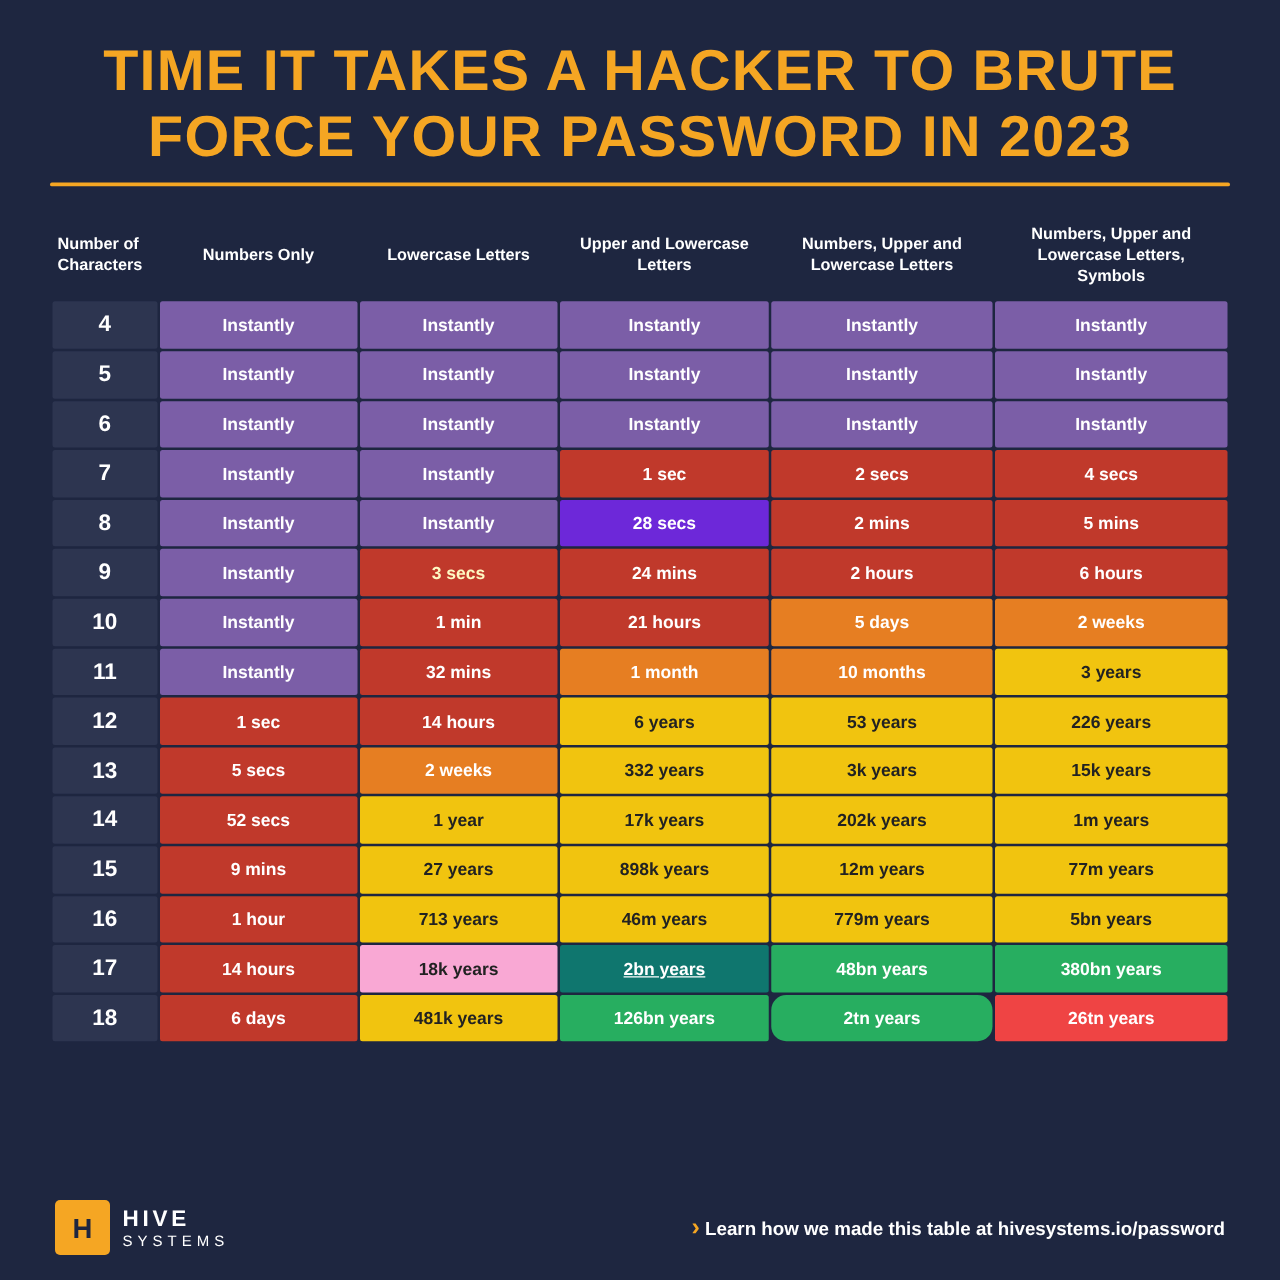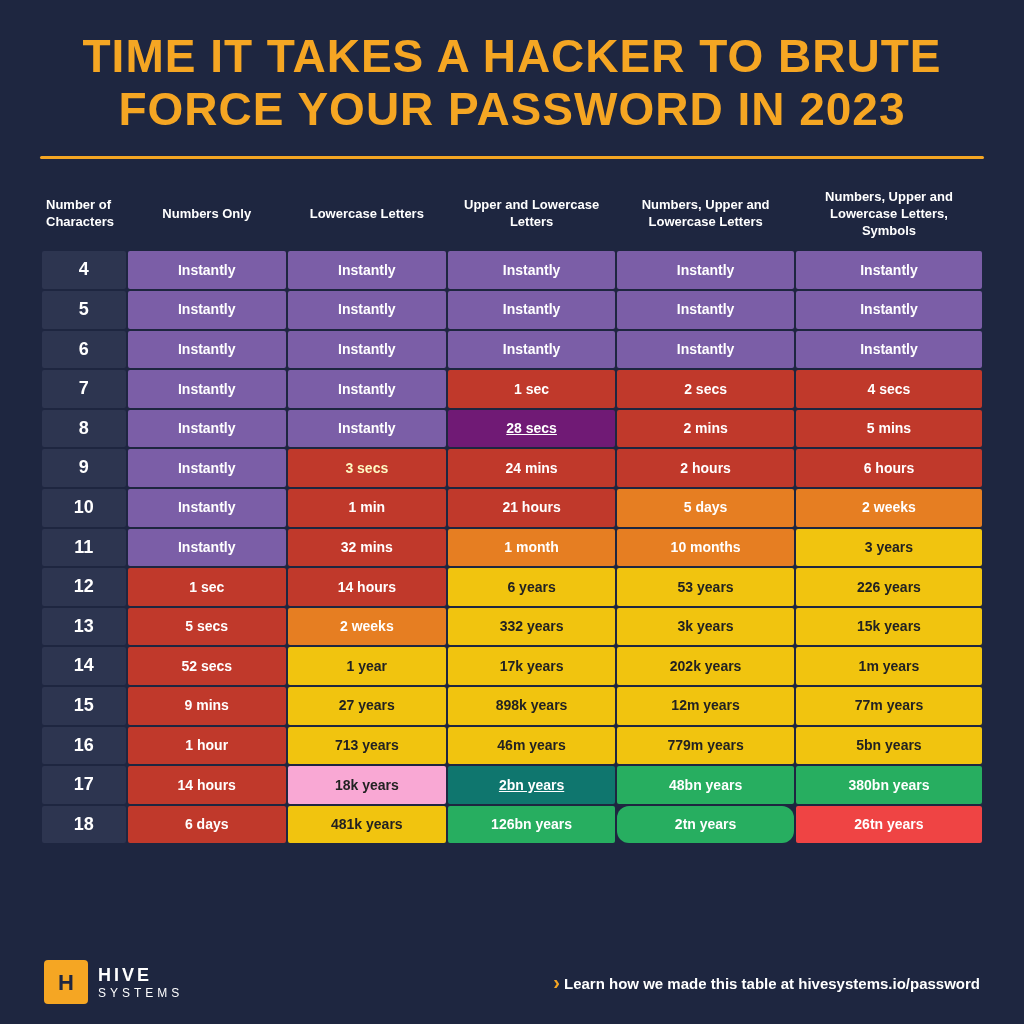--- a/index.html
+++ b/index.html
@@ -19,21 +19,21 @@
       display: flex;
       flex-direction: column;
     }
     .title {
       text-align: center;
       color: white;
       font-size: 46px;
       font-weight: 900;
       line-height: 1.15;
       text-transform: uppercase;
-      margin-bottom: 10px;
+      margin-bottom: 0;
       letter-spacing: 1px;
     }
     .title span {
       color: #f5a623;
     }
     .divider {
       height: 3px;
       background: #f5a623;
       margin: 10px 0 18px 0;
       border-radius: 2px;
@@ -184,21 +184,21 @@
             <td style="background-color: rgb(123, 94, 167); color: white;">Instantly</td>
             <td style="background-color: rgb(123, 94, 167); color: white;">Instantly</td>
             <td style="background-color: rgb(192, 57, 43); color: white;">1 sec</td>
             <td style="background-color: rgb(192, 57, 43); color: white;">2 secs</td>
             <td style="background-color: rgb(192, 57, 43); color: white;">4 secs</td>
           </tr>
           <tr>
             <td>8</td>
             <td style="background-color: rgb(123, 94, 167); color: white;">Instantly</td>
             <td style="background-color: rgb(123, 94, 167); color: white;">Instantly</td>
-            <td style="background-color: #701a75; color: white; text-decoration: underline;">28 secs</td>
+            <td style="background-color: #6d28d9; color: white;">28 secs</td>
             <td style="background-color: rgb(192, 57, 43); color: white;">2 mins</td>
             <td style="background-color: rgb(192, 57, 43); color: white;">5 mins</td>
           </tr>
           <tr>
             <td>9</td>
             <td style="background-color: rgb(123, 94, 167); color: white;">Instantly</td>
             <td style="background-color: rgb(192, 57, 43); color: #fef9c3;">3 secs</td>
             <td style="background-color: rgb(192, 57, 43); color: white;">24 mins</td>
             <td style="background-color: rgb(192, 57, 43); color: white;">2 hours</td>
             <td style="background-color: rgb(192, 57, 43); color: white;">6 hours</td>

